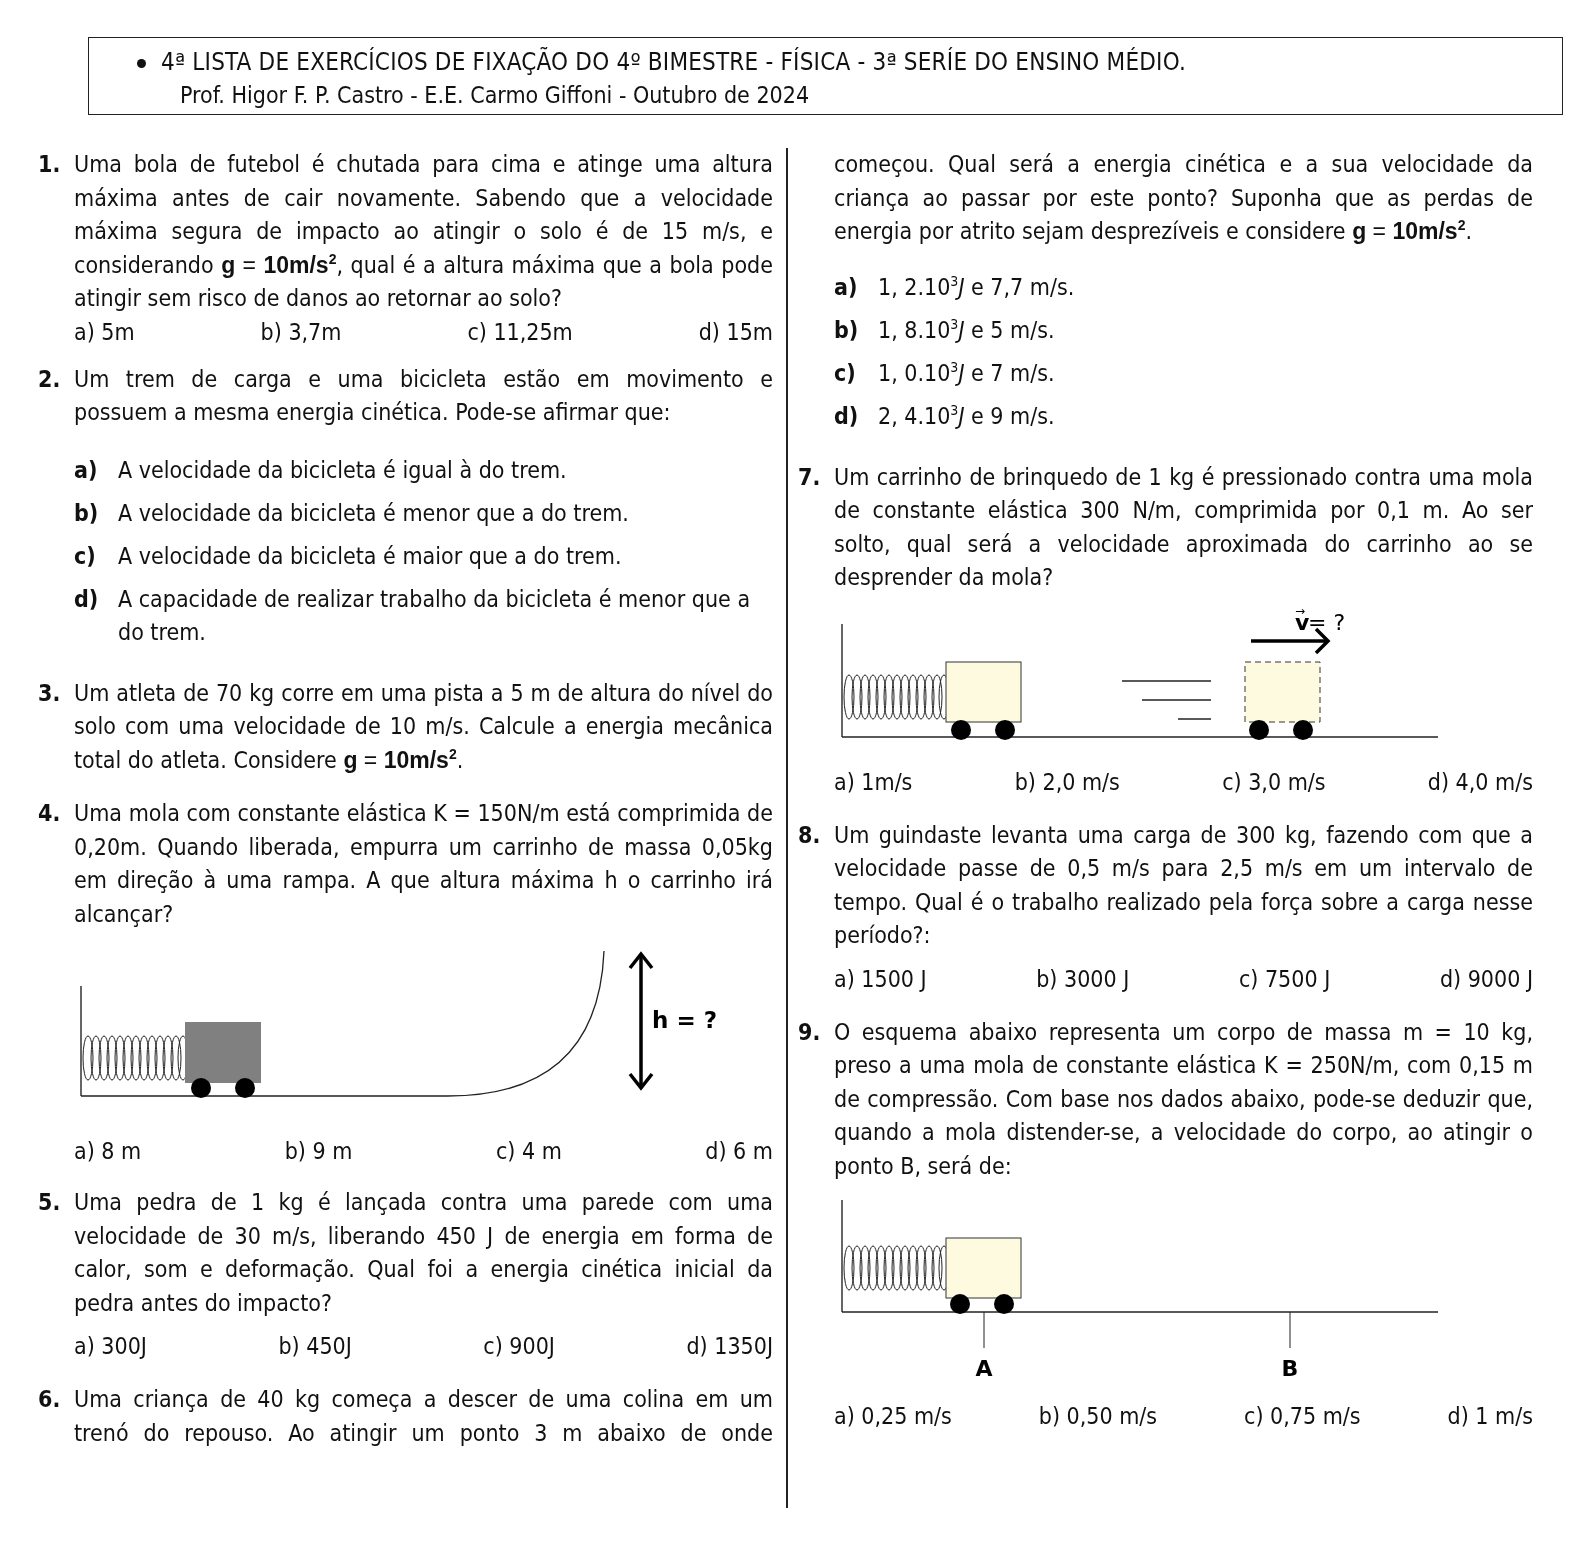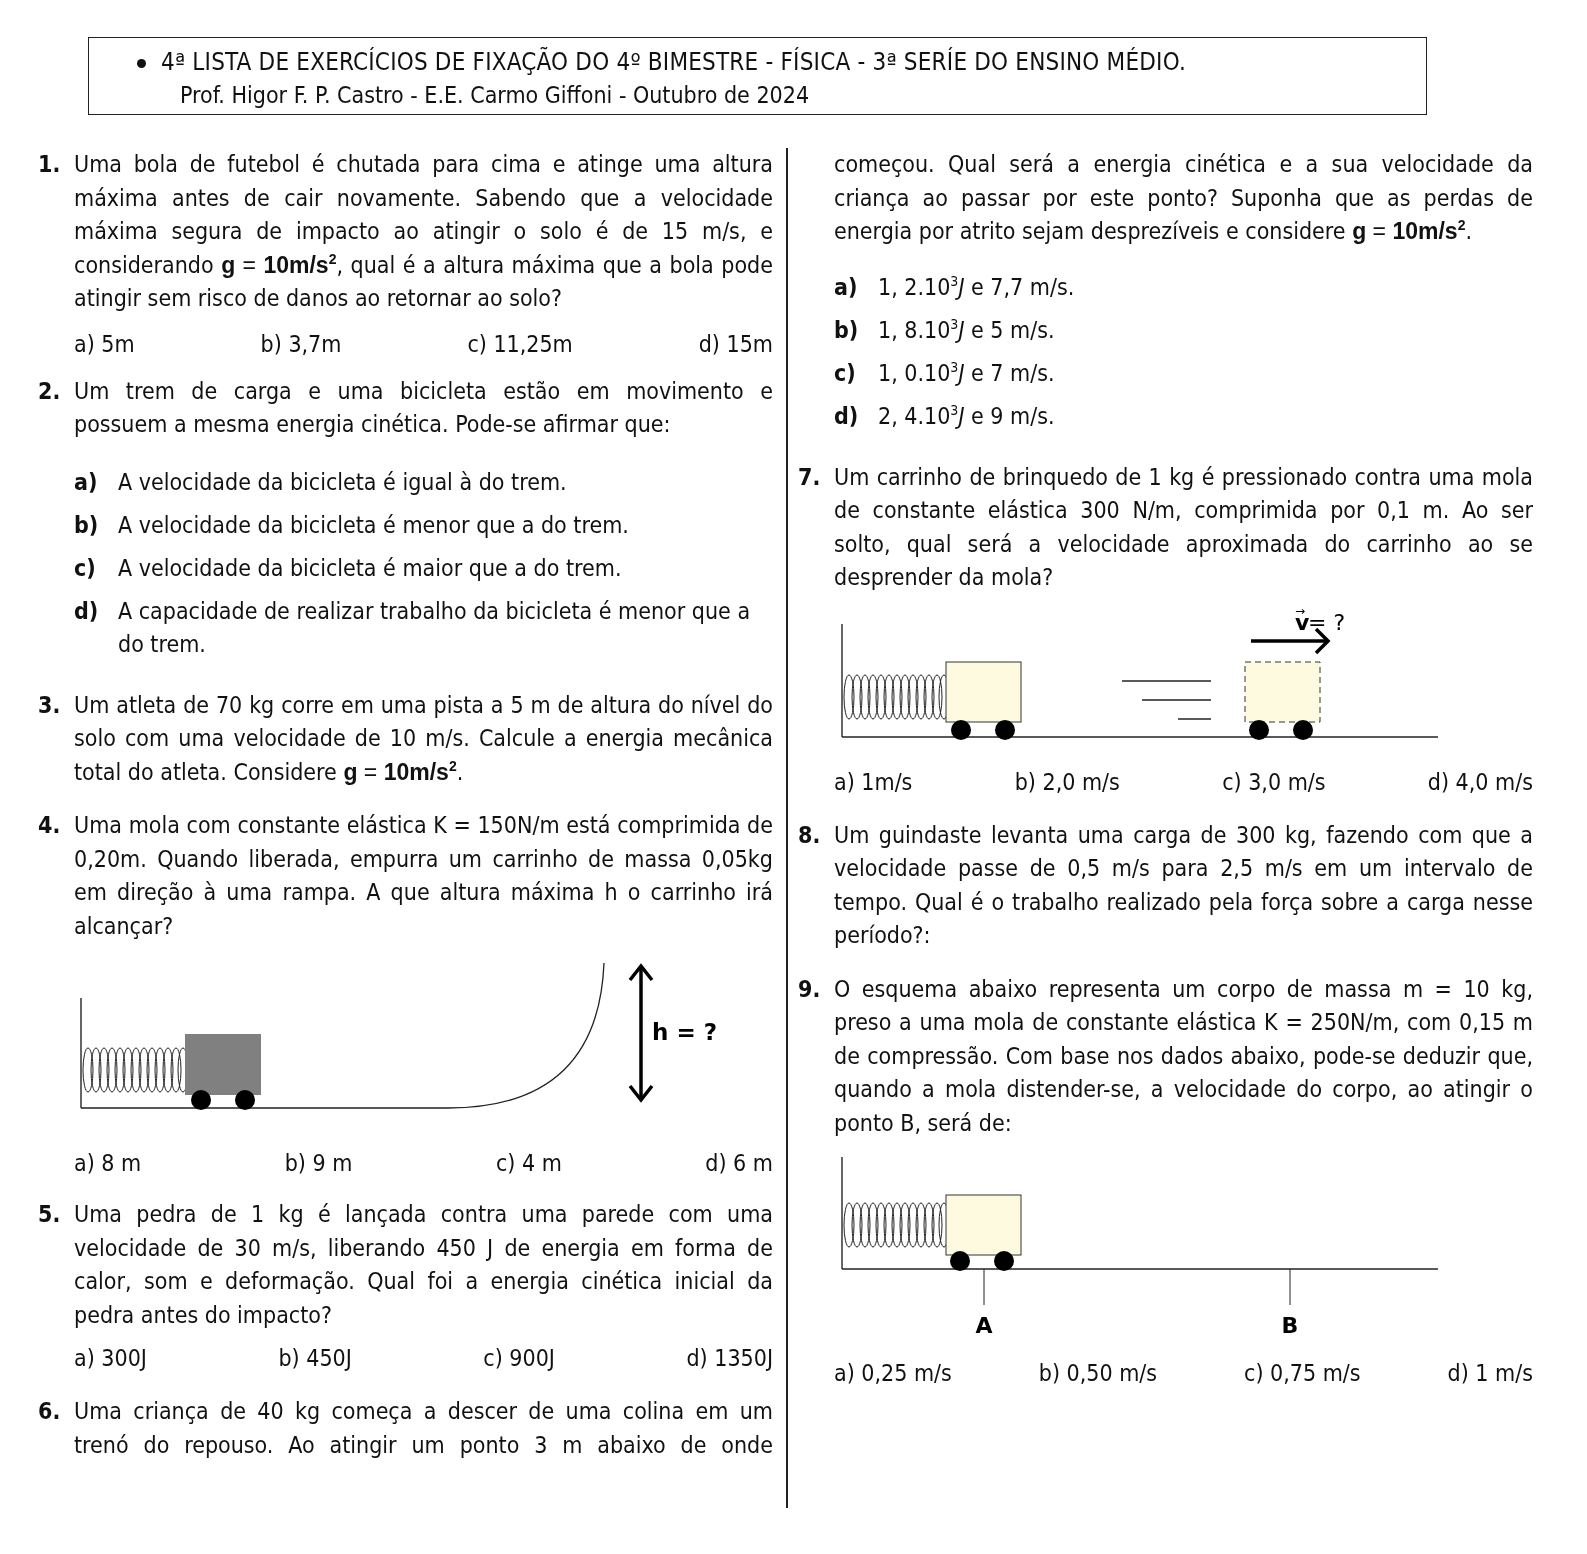--- a/index.html
+++ b/index.html
@@ -2,21 +2,21 @@
 <html><head>
 <meta charset="utf-8">
 <style>
   html, body { margin: 0; padding: 0; background: #ffffff; }
   body {
     width: 1587px; height: 1554px; position: relative; overflow: hidden;
     font-family: "DejaVu Sans Condensed", "DejaVu Sans", sans-serif;
     color: #111; font-size: 23px;
   }
   .header {
-    position: absolute; left: 88px; top: 37px; width: 1339px; height: 78px;
+    position: absolute; left: 88px; top: 37px; width: 1475px; height: 78px;
     border: 1.5px solid #222; box-sizing: border-box;
   }
   .header .line1 { position: absolute; left: 46px; top: 10px; font-size: 24px; letter-spacing: 0.2px; }
   .header .line2 { position: absolute; left: 91px; top: 44px; font-size: 23px; }
   .header .bullet { position: absolute; left: 48px; top: 21px; width: 9px; height: 9px; border-radius: 50%; background: #111; }
   .header .line1 .txt { margin-left: 26px; }
   .col-divider { position: absolute; left: 786px; top: 148px; width: 1.5px; height: 1360px; background: #222; }
 
   .col { position: absolute; top: 148px; }
   .col.left { left: 38px; width: 735px; }
@@ -47,21 +47,21 @@
 </div>
 
 <div class="col-divider"></div>
 
 <div class="col left">
 
   <div class="q">
     <span class="qnum">1.</span>
     <span class="qtext"><span>Uma bola de futebol é chutada para cima e atinge uma altura máxima antes de cair novamente.  Sabendo que a velocidade máxima segura de impacto ao atingir o solo é de 15 m/s, e considerando </span><span class="b"><span>g</span><span style="font-weight:normal"> = </span><span>10m/s</span><sup>2</sup></span><span>, qual é a altura máxima que a bola pode atingir sem risco de danos ao retornar ao solo?</span></span>
   </div>
-  <div class="opts-row" style="margin-top:12px">
+  <div class="opts-row" style="">
     <span>a) 5m</span>
     <span>b) 3,7m</span>
     <span>c) 11,25m</span>
     <span>d) 15m</span>
   </div>
 
   <div class="q" style="margin-top:14px">
     <span class="qnum">2.</span>
     <span class="qtext">Um trem de carga e uma bicicleta estão em movimento e possuem a mesma energia cinética. Pode-se afirmar que:</span>
   </div>
@@ -220,20 +220,26 @@
     <span>a) 1m/s</span>
     <span>b) 2,0 m/s</span>
     <span>c) 3,0 m/s</span>
     <span>d) 4,0 m/s</span>
   </div>
 
   <div class="q" style="margin-top:20px">
     <span class="qnum">8.</span>
     <span class="qtext">Um guindaste levanta uma carga de 300 kg, fazendo com que a velocidade passe de 0,5 m/s para 2,5 m/s em um intervalo de tempo. Qual é o trabalho realizado pela força sobre a carga nesse período?:</span>
   </div>
+  <div class="opts-row" style="margin-top:10px">
+    <span>a) 1500 J</span>
+    <span>b) 3000 J</span>
+    <span>c) 7500 J</span>
+    <span>d) 9000 J</span>
+  </div>
 
   <div class="q" style="margin-top:20px">
     <span class="qnum">9.</span>
     <span class="qtext">O esquema abaixo representa um corpo de massa m = 10 kg, preso a uma mola de constante elástica K = 250N/m, com 0,15 m de compressão.  Com base nos dados abaixo, pode-se deduzir que, quando a mola distender-se, a velocidade do corpo, ao atingir o ponto B, será de:</span>
   </div>
   <div class="fig" style="height:205px; margin-top:12px; margin-left:0">
     <svg width="735" height="205" viewBox="0 0 735 205">
       <line x1="44" y1="5" x2="44" y2="117" stroke="#333" stroke-width="1.5"></line>
       <line x1="44" y1="117" x2="640" y2="117" stroke="#222" stroke-width="1.5"></line>
       <g fill="none" stroke="#222" stroke-width="1">

